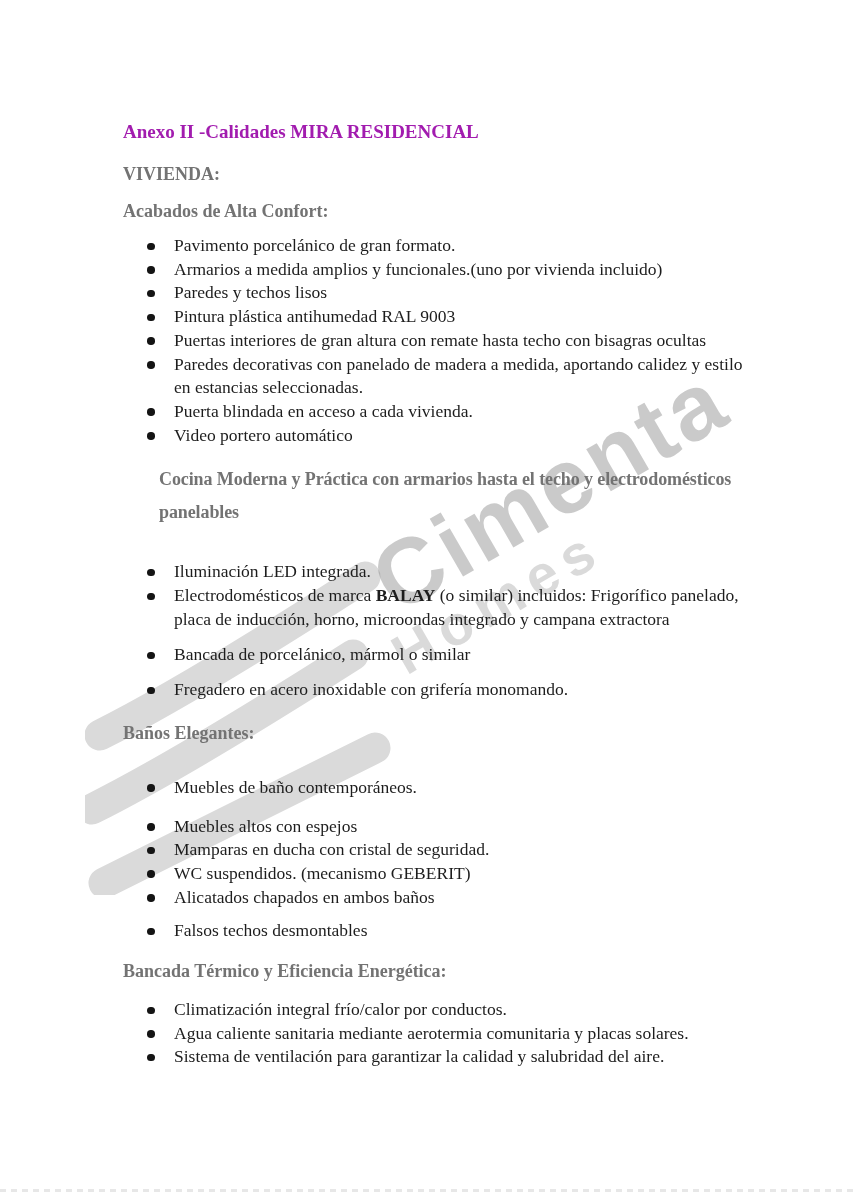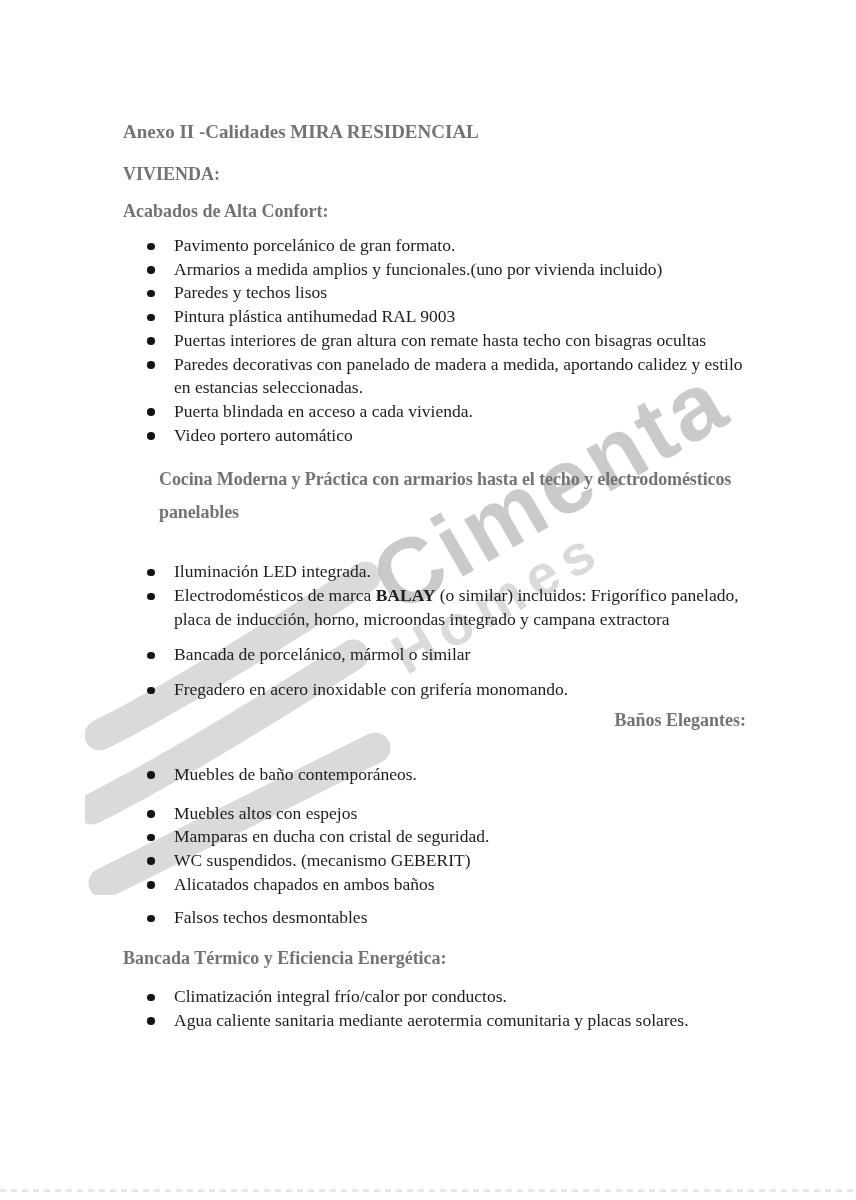--- a/index.html
+++ b/index.html
@@ -43,29 +43,29 @@
     background:repeating-linear-gradient(90deg,#e7e7e7 0 6px,transparent 6px 11px);
   }
 
   
   .doc{
     position:relative;z-index:1;
     padding:120px 110px 0 123px;
     font-size:17.5px;
   }
   .doc-title{
-    margin:0;font-size:19px;font-weight:bold;line-height:24px;color:#737373;
+    margin:0;font-size:19px;font-weight:bold;line-height:24px;color:#a21caf;
   }
   .h2{
     margin:0;font-size:18px;font-weight:bold;line-height:24px;color:#737373;
   }
   .h2-vivienda{margin-top:18px;}
   .h2-acabados{margin-top:13px;}
   .h2-cocina{margin-top:16px;line-height:33px;letter-spacing:-0.1px;margin-left:36px;}
-  .h2-banos{margin-top:6px;text-align:right;}
+  .h2-banos{margin-top:19px;}
   .h2-confort{margin-top:16px;}
 
   ul.blist{margin:0;padding:0;list-style:none;}
   ul.blist.u-acabados{margin-top:11px;}
   ul.blist.u-cocina{margin-top:31px;}
   ul.blist.u-banos{margin-top:31px;}
   ul.blist.u-confort{margin-top:15px;}
 
   ul.blist li{
     position:relative;
@@ -132,19 +132,20 @@
       <li>Mamparas en ducha con cristal de seguridad.</li>
       <li>WC suspendidos. (mecanismo GEBERIT)</li>
       <li>Alicatados chapados en ambos baños</li>
       <li class="g10">Falsos techos desmontables</li>
     </ul>
 
     <h2 class="h2 h2-confort">Bancada Térmico y Eficiencia Energética:</h2>
     <ul class="blist u-confort">
       <li>Climatización integral frío/calor por conductos.</li>
       <li>Agua caliente sanitaria mediante aerotermia comunitaria y placas solares.</li>
+      <li>Sistema de ventilación para garantizar la calidad y salubridad del aire.</li>
     </ul>
 
   </div>
 
   <div class="bottom-dashes"></div>
 
 </div>
 
 </body></html>

